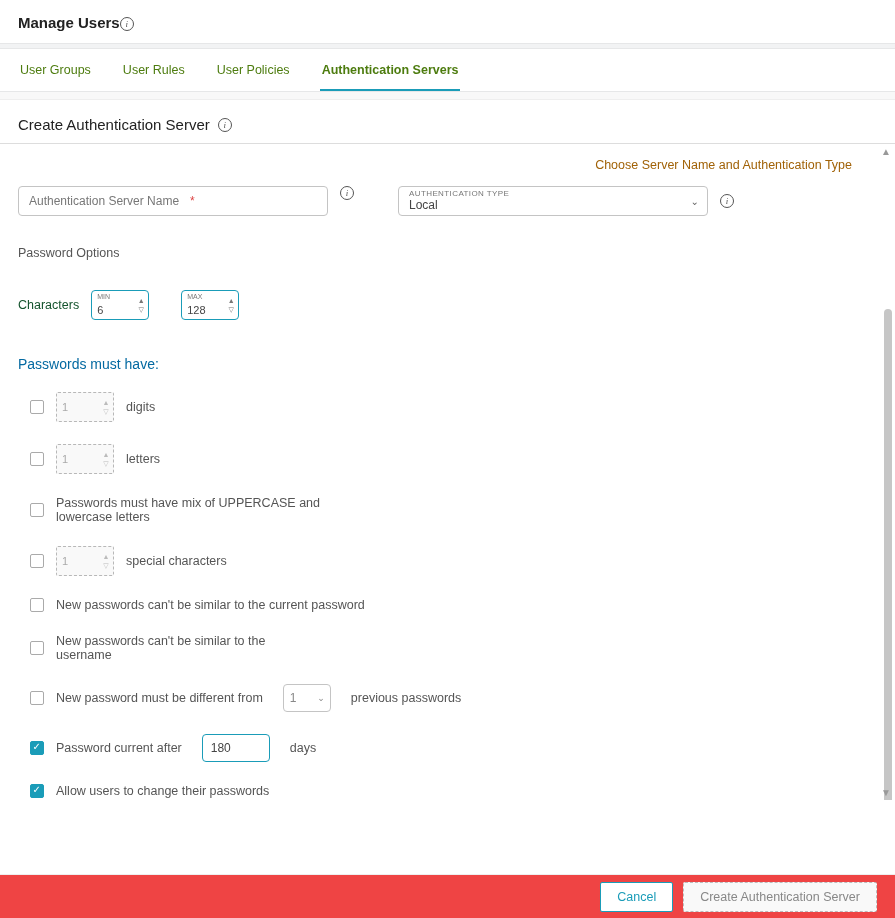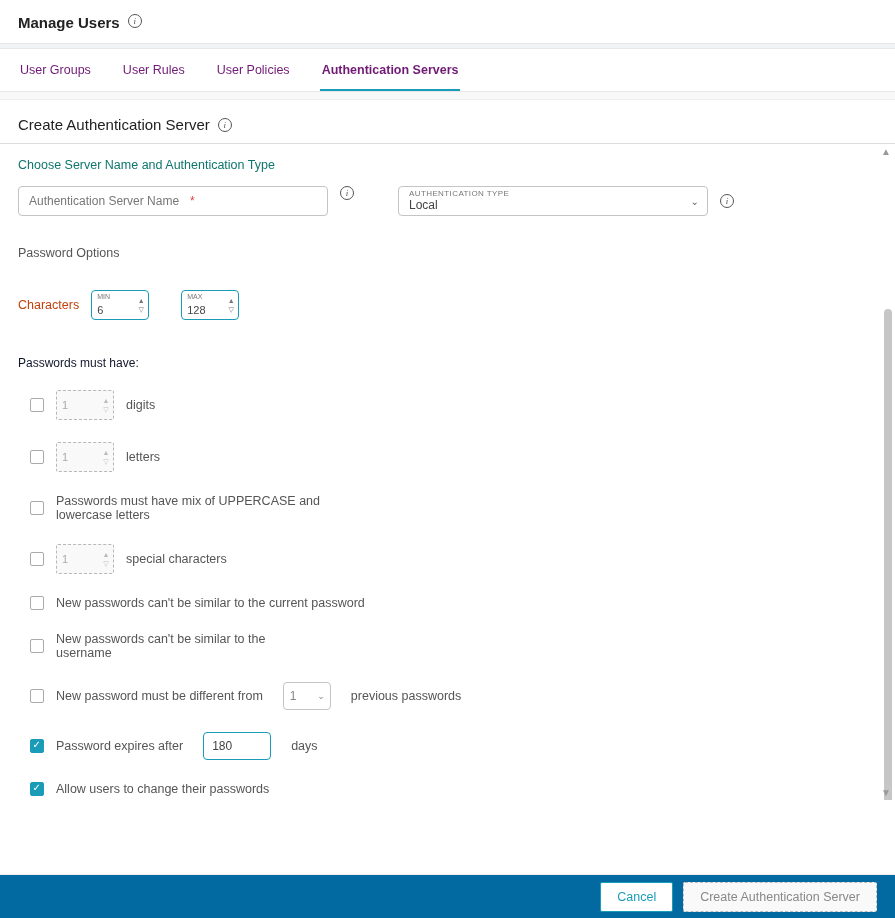--- a/index.html
+++ b/index.html
@@ -1,80 +1,80 @@
 <!DOCTYPE html>
 <html><head>
 <meta charset="utf-8">
 <style>
 * { box-sizing: border-box; margin: 0; padding: 0; font-family: Arial, Helvetica, sans-serif; }
 body { background: #fff; color: #333; font-size: 13px; width: 895px; height: 918px; position: relative; overflow: hidden; }
 
-.header { padding: 14px 18px 12px; display: flex; align-items: flex-start; gap: 8px; }
+.header { padding: 14px 18px 12px; display: flex; align-items: flex-end; gap: 0; }
 .header-title { font-size: 15px; font-weight: 600; color: #222; }
 .info-icon { width: 14px; height: 14px; border: 1px solid #555; border-radius: 50%; display: inline-flex; align-items: center; justify-content: center; font-size: 9px; color: #555; font-family: Georgia, serif; font-style: italic; }
 
 .gray-bar { height: 6px; background: #f2f3f4; border-top: 1px solid #e6e7e8; border-bottom: 1px solid #e6e7e8; }
 
 .tabs { padding: 0 18px; border-bottom: 1px solid #e6e7e8; display: flex; gap: 28px; }
-.tab { padding: 14px 2px 12px; font-size: 12.5px; color: #701a75; cursor: pointer; border-bottom: 2px solid transparent; }
+.tab { padding: 14px 2px 12px; font-size: 12.5px; color: #4d7c0f; cursor: pointer; border-bottom: 2px solid transparent; }
 .tab.active { border-bottom-color: #1a9cb8; font-weight: bold; }
 
 .subgray { height: 8px; background: #f8f8f8; border-bottom: 1px solid #eee;}
 
 .subheader { padding: 16px 18px 10px; display: flex; align-items: center; gap: 8px; }
 .subheader-title { font-size: 15px; font-weight: 500; color: #222; }
 
 .form-border { border-top: 1px solid #ddd; }
 .scroll-area { height: 656px; overflow: hidden; position: relative; }
 .form-inner { padding: 14px 18px 18px 18px; width: 870px; }
 
-.section-label { font-size: 12.5px; color: #0f766e; margin-bottom: 14px; }
+.section-label { font-size: 12.5px; color: #a16207; margin-bottom: 14px; text-align: right; }
 
 .row-top { display: flex; gap: 44px; align-items: center; margin-bottom: 30px; }
 .input-wrap { position: relative; }
 .text-input { width: 310px; height: 30px; border: 1px solid #c4c4c4; border-radius: 4px; padding: 0 10px; font-size: 12px; color: #6a6a6a; }
 .text-input::placeholder { color: #777; }
 .req-star { color: #d44; }
 .select-wrap { position: relative; width: 310px; }
 .floating-label { position: absolute; top: 2px; left: 10px; font-size: 8px; letter-spacing: 0.4px; color: #777; }
 .select-box { width: 310px; height: 30px; border: 1px solid #c4c4c4; border-radius: 4px; padding: 11px 24px 0 10px; font-size: 12px; color: #444; position: relative; cursor: pointer; }
 .select-caret { position: absolute; right: 8px; top: 50%; transform: translateY(-50%); font-size: 10px; color: #666; }
 .info-right { margin-left: 6px; }
 
 .pw-options { font-size: 12.5px; color: #555; margin-bottom: 30px; }
 
 .chars-row { display: flex; align-items: center; gap: 8px; margin-bottom: 36px; }
-.chars-label { font-size: 12.5px; color: #c2410c; margin-right: 4px; }
+.chars-label { font-size: 12.5px; color: #14532d; margin-right: 4px; }
 .num-box { width: 58px; height: 30px; border: 1px solid #1a9cb8; border-radius: 4px; display: flex; align-items: stretch; position: relative; }
 .num-box-disabled { border: 1px dashed #b8b8b8; border-radius: 2px; width: 58px; height: 30px; display: flex; align-items: stretch; background: #f9f9f9; }
 .num-tiny-label { position: absolute; top: 2px; left: 5px; font-size: 7px; color: #777; }
 .num-val { flex: 1; display: flex; align-items: flex-end; padding: 0 0 3px 5px; font-size: 11px; color: #444; }
 .num-val.dis { color: #aaa; align-items: center; padding-bottom: 0;}
 .num-arrows { width: 14px; display: flex; flex-direction: column; justify-content: center; }
 .num-arrows span { font-size: 7px; color: #777; text-align: center; line-height: 9px; cursor: pointer; }
 .num-arrows.dis span { color: #bbb; }
 
-.must-label { font-size: 12px; color: #0f172a; margin-bottom: 20px; }
+.must-label { font-size: 14px; color: #0369a1; margin-bottom: 20px; }
 
 .check-row { display: flex; align-items: center; gap: 12px; margin-bottom: 22px; padding-left: 12px; }
 .chk { width: 14px; height: 14px; border: 1px solid #aaa; border-radius: 2px; cursor: pointer; flex-shrink: 0; }
 .chk.checked { background: #1a9cb8; border-color: #1a9cb8; position: relative; }
 .chk.checked::after { content: "✓"; position: absolute; color: #fff; font-size: 10px; left: 1.5px; top: -1px; }
 .check-text { font-size: 12.5px; color: #555; max-width: 320px; }
 
 .inline-select { width: 48px; height: 28px; border: 1px solid #c4c4c4; border-radius: 4px; display: inline-flex; align-items: center; padding: 0 6px; font-size: 12px; color: #888; margin: 0 8px; position: relative; }
 .inline-select .sc { position: absolute; right: 5px; font-size: 9px; color: #888; }
 .inline-field { width: 68px; height: 28px; border: 1px solid #1a9cb8; border-radius: 4px; display: inline-flex; align-items: center; padding: 0 8px; font-size: 12px; color: #444; margin: 0 8px; }
 
 .scroll-arrows { position: absolute; right: 2px; width: 14px; }
 .scroll-arrow { font-size: 10px; color: #999; text-align: center; cursor: pointer; }
 .scrollbar-track { position: absolute; right: 3px; top: 165px; width: 8px; height: 560px; background: transparent; }
 .scrollbar-thumb { width: 8px; height: 560px; background: #c6c6c6; border-radius: 4px; }
 
-.footer { position: absolute; bottom: 0; left: 0; right: 0; height: 44px; border-top: 1px solid #eee; display: flex; justify-content: flex-end; align-items: center; gap: 10px; padding: 0 18px; background: #0369a1; }
+.footer { position: absolute; bottom: 0; left: 0; right: 0; height: 44px; border-top: 1px solid #eee; display: flex; justify-content: flex-end; align-items: center; gap: 10px; padding: 0 18px; background: #ef4444; }
 .btn { height: 30px; padding: 0 16px; border-radius: 2px; font-size: 12.5px; cursor: pointer; display: inline-flex; align-items: center; }
 .btn-cancel { border: 1px solid #1a9cb8; color: #1a9cb8; background: #fff; }
 .btn-create { border: 1px dashed #bbb; color: #888; background: #f9f9f9; }
 </style>
 </head>
 <body>
 
 <div class="header">
   <span class="header-title">Manage Users</span>
   <span class="info-icon">i</span>
@@ -208,21 +208,21 @@
       <span class="check-text">New password must be different from</span>
       <span class="inline-select">
         <span>1</span>
         <span class="sc">⌄</span>
       </span>
       <span class="check-text">previous passwords</span>
     </div>
 
     <div class="check-row" style="align-items:center">
       <span class="chk checked"></span>
-      <span class="check-text">Password expires after</span>
+      <span class="check-text">Password current after</span>
       <span class="inline-field">
         <span>180</span>
       </span>
       <span class="check-text">days</span>
     </div>
 
     <div class="check-row">
       <span class="chk checked"></span>
       <span class="check-text">Allow users to change their passwords</span>
     </div>

